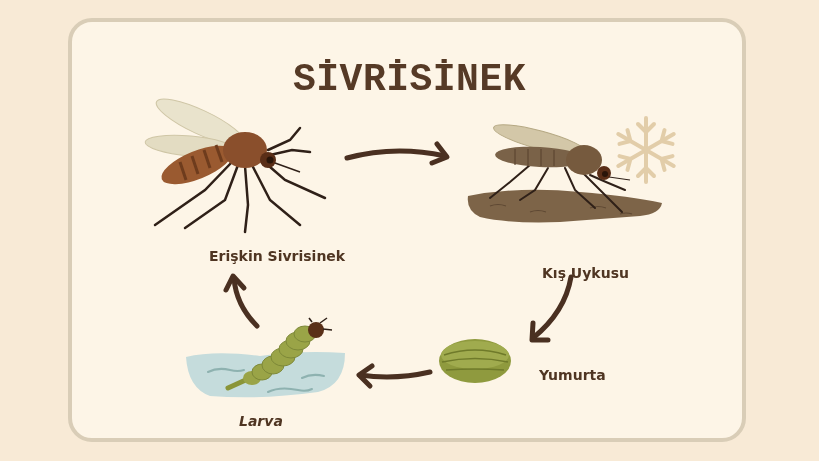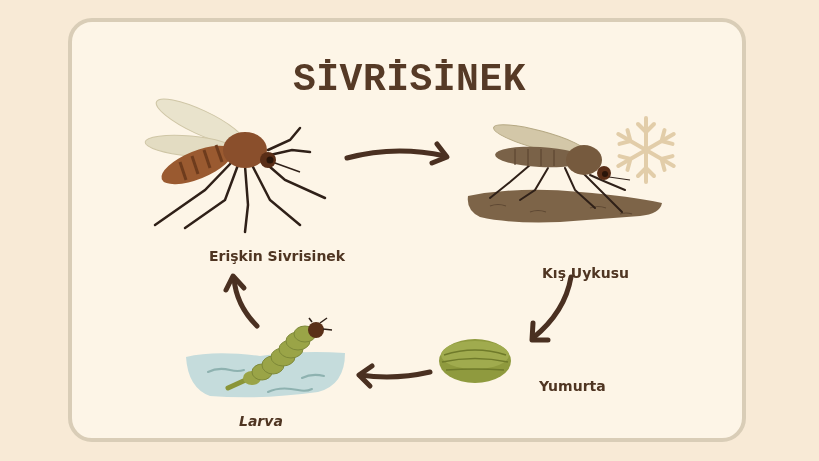--- a/index.html
+++ b/index.html
@@ -191,14 +191,14 @@
   </g>
 
   <g stroke="#4a3021" stroke-width="5" fill="none" stroke-linecap="round" stroke-linejoin="round">
     <path d="M257 326 Q236 305 234 278"></path>
     <path d="M226 290 L233 276 L244 288"></path>
   </g>
 </svg>
 
 <div class="label" style="left:209px; top:248px;">Erişkin Sivrisinek</div>
 <div class="label" style="left:542px; top:248px;margin-top:17px;">Kış Uykusu</div>
-<div class="label" style="left:539px; top:378px;text-align:right;">Yumurta</div>
+<div class="label" style="left:539px; top:367px;text-align:right;">Yumurta</div>
 <div class="label" style="left:239px; top:413px;font-style:italic;">Larva</div>
 
 </body></html>

